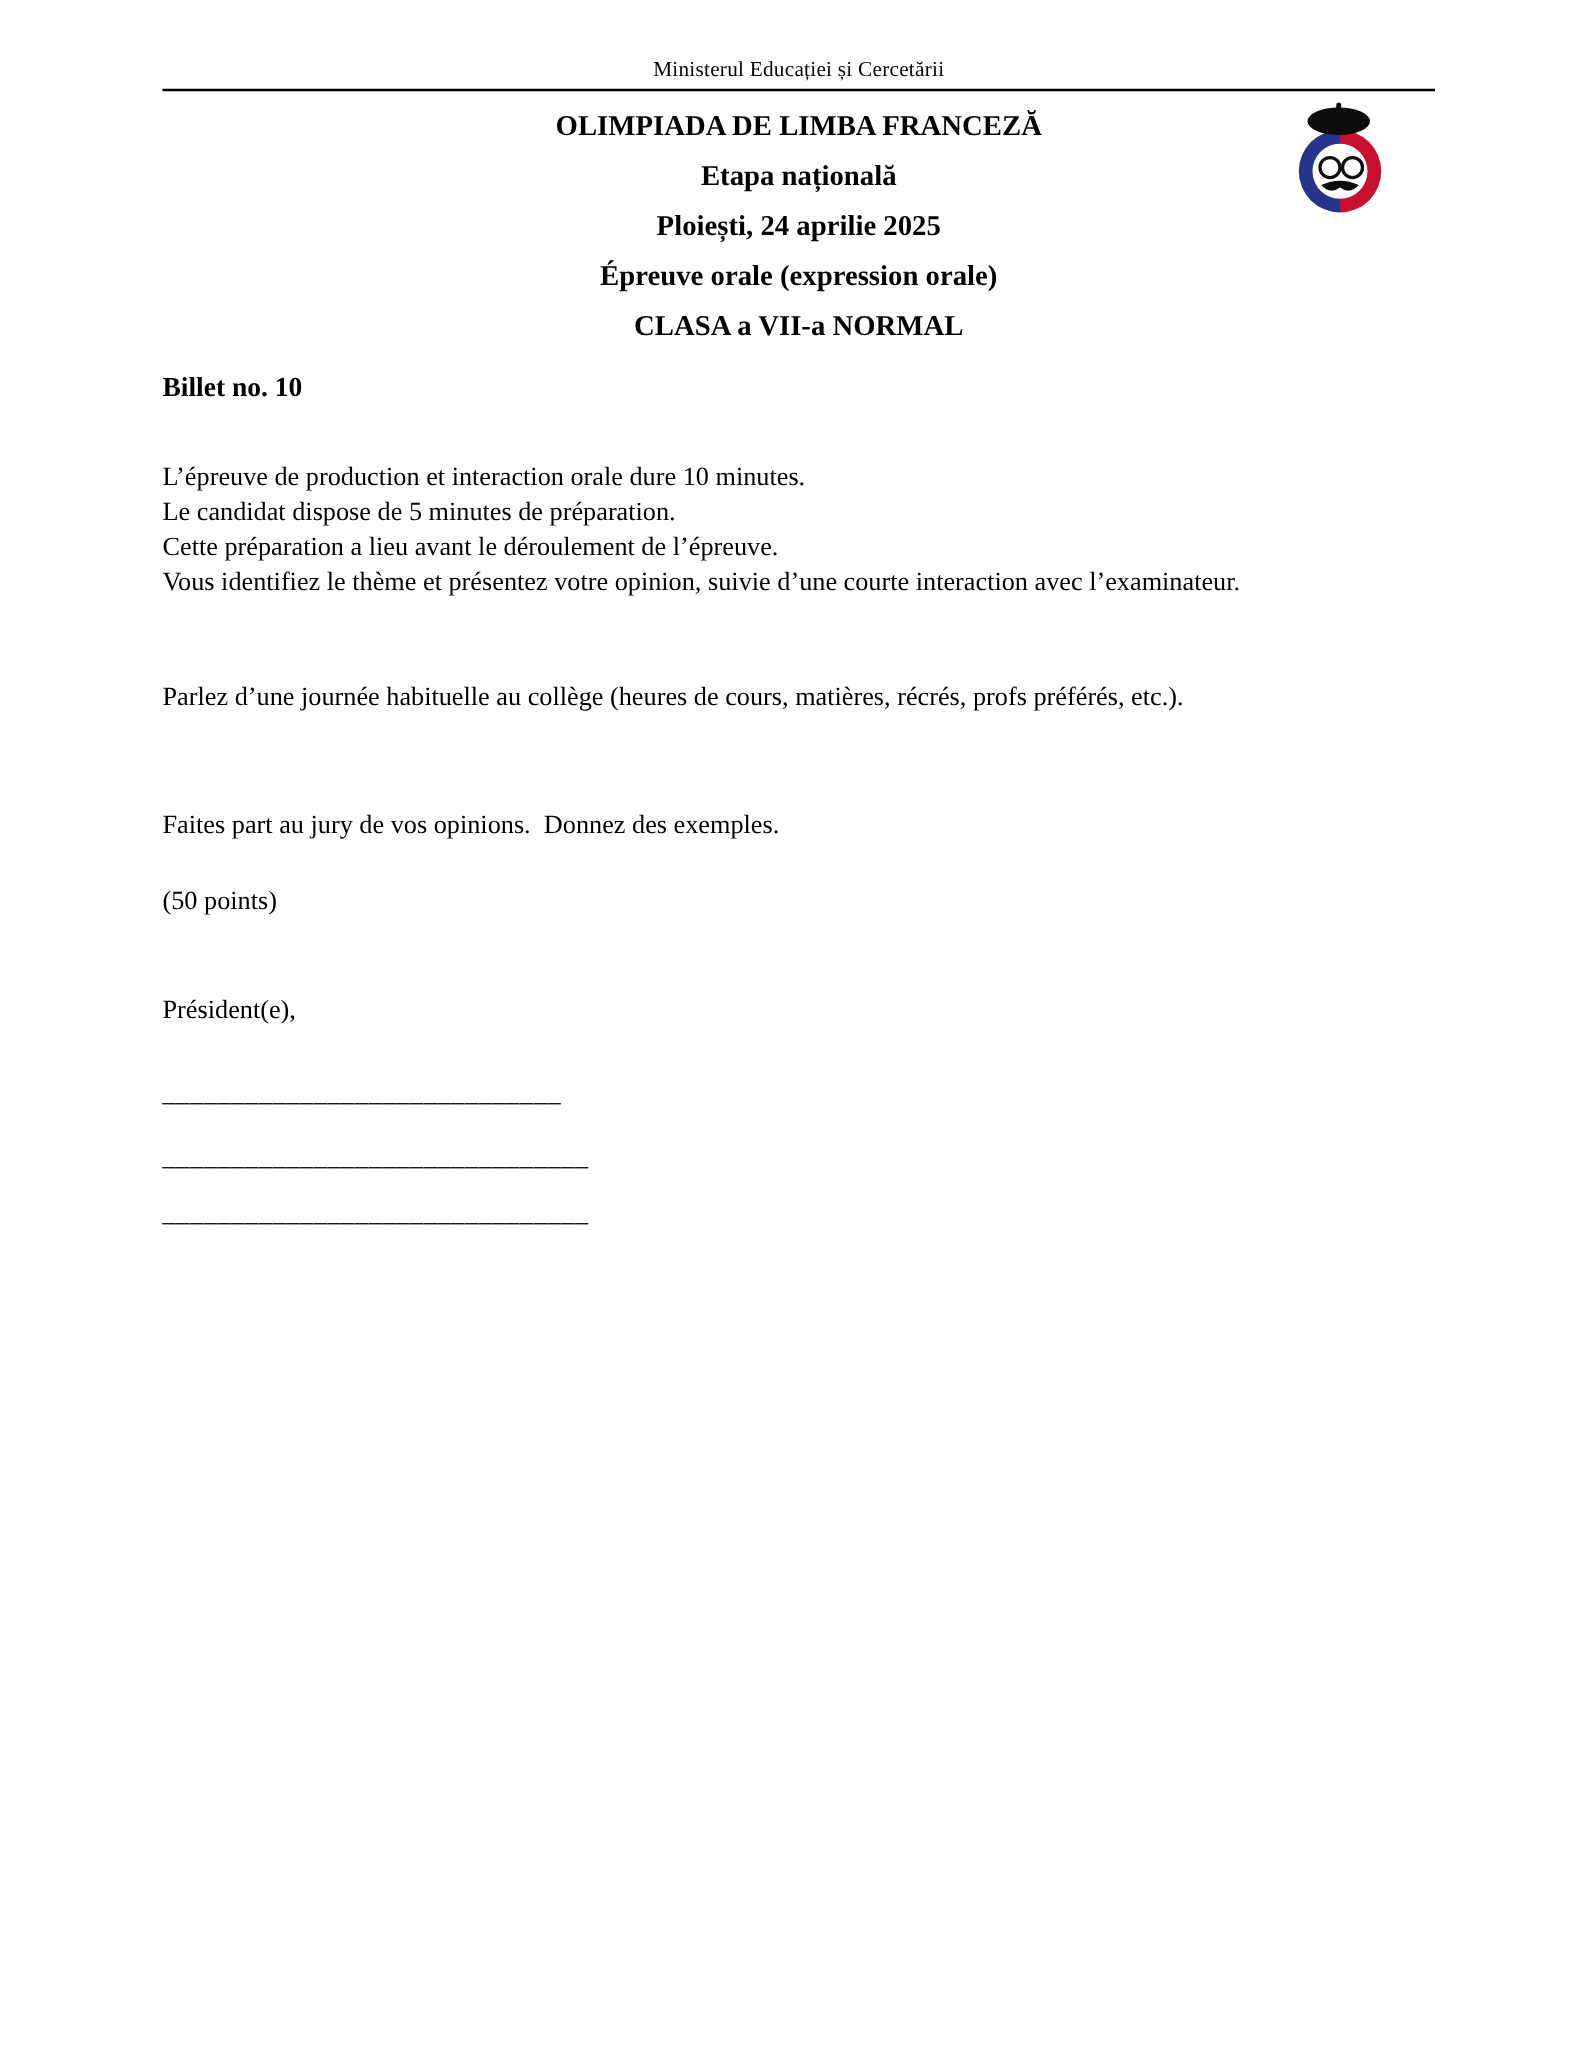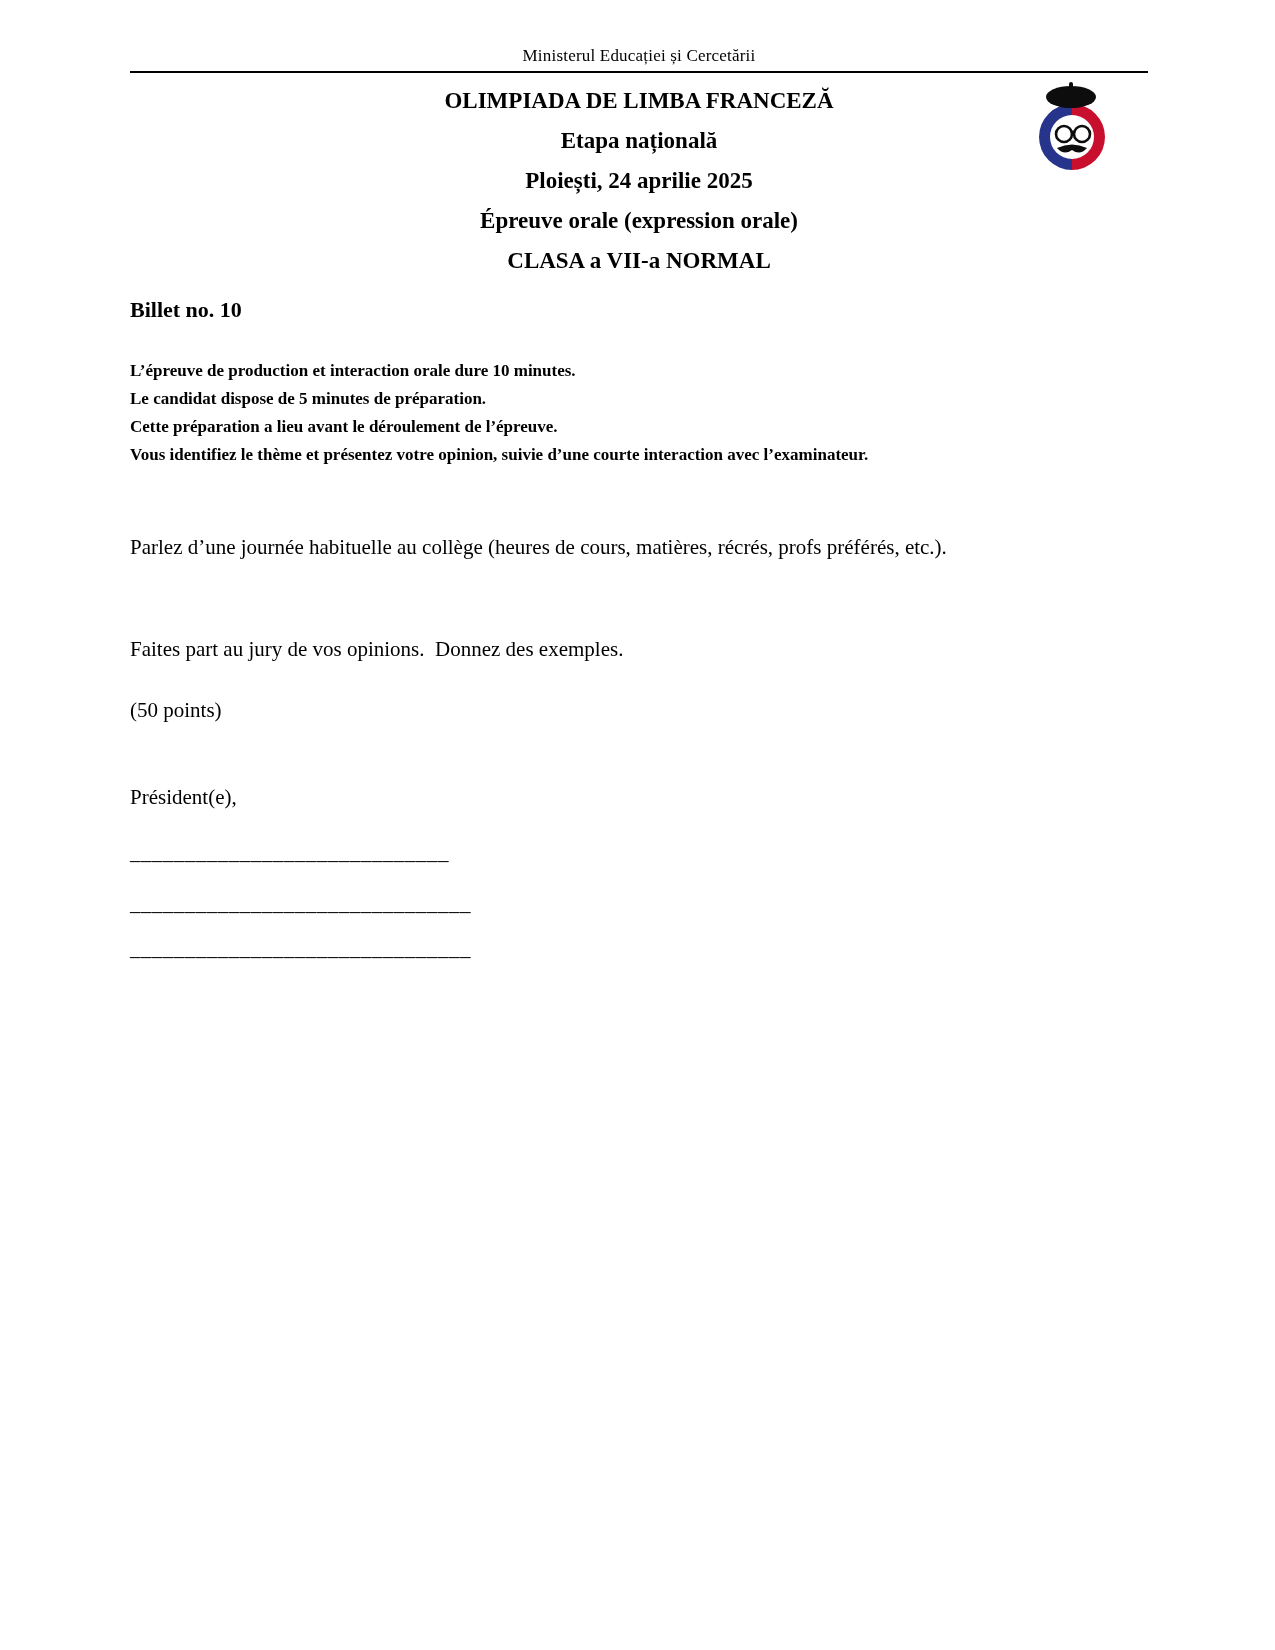--- a/index.html
+++ b/index.html
@@ -42,23 +42,23 @@
     font-size: 23px;
     line-height: 40px;
     white-space: pre-wrap;
   }
   .billet {
     font-weight: bold;
     font-size: 22px;
     margin-top: 16px;
   }
   .instructions {
-    margin-top: 34px;
-    font-weight: bold;
-    font-size: 17px;
+    margin-top: 44px;
+    font-weight: normal;
+    font-size: 21px;
     line-height: 28px;
   }
   .instr-line { white-space: pre-wrap; }
   .task {
     margin-top: 64px;
     font-size: 21px;
     line-height: 28px;
     white-space: pre-wrap;
   }
   .jury-line {
@@ -68,21 +68,21 @@
   }
   .points {
     margin-top: 36px;
     font-size: 21px;
   }
   .president-label {
     margin-top: 62px;
     font-size: 21px;
   }
   .sign-line {
-    margin-top: 30px;
+    margin-top: 42px;
     font-size: 21px;
     letter-spacing: 0.5px;
     white-space: pre;
   }
   .members-label {
     margin-top: 66px;
     font-size: 21px;
   }
   .sign-line.second { margin-top: 26px; }
   .sign-line.third { margin-top: 20px; }

